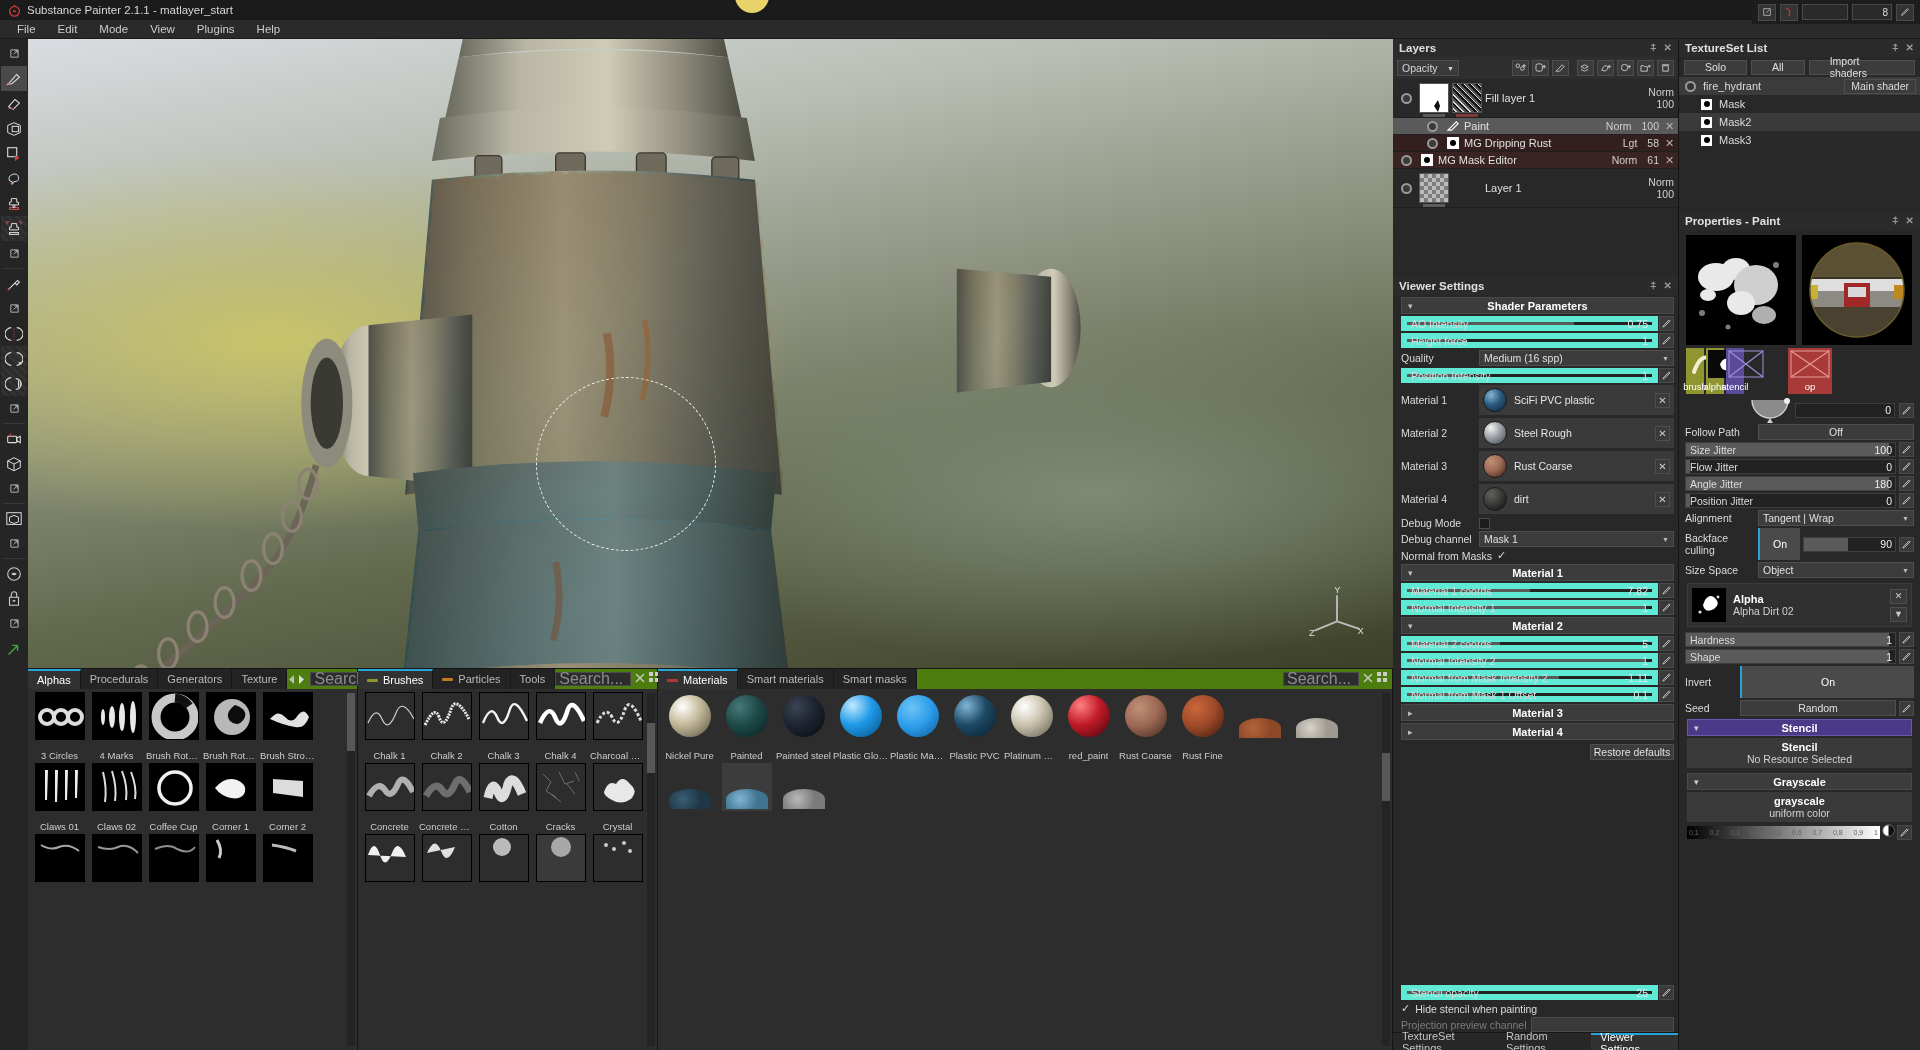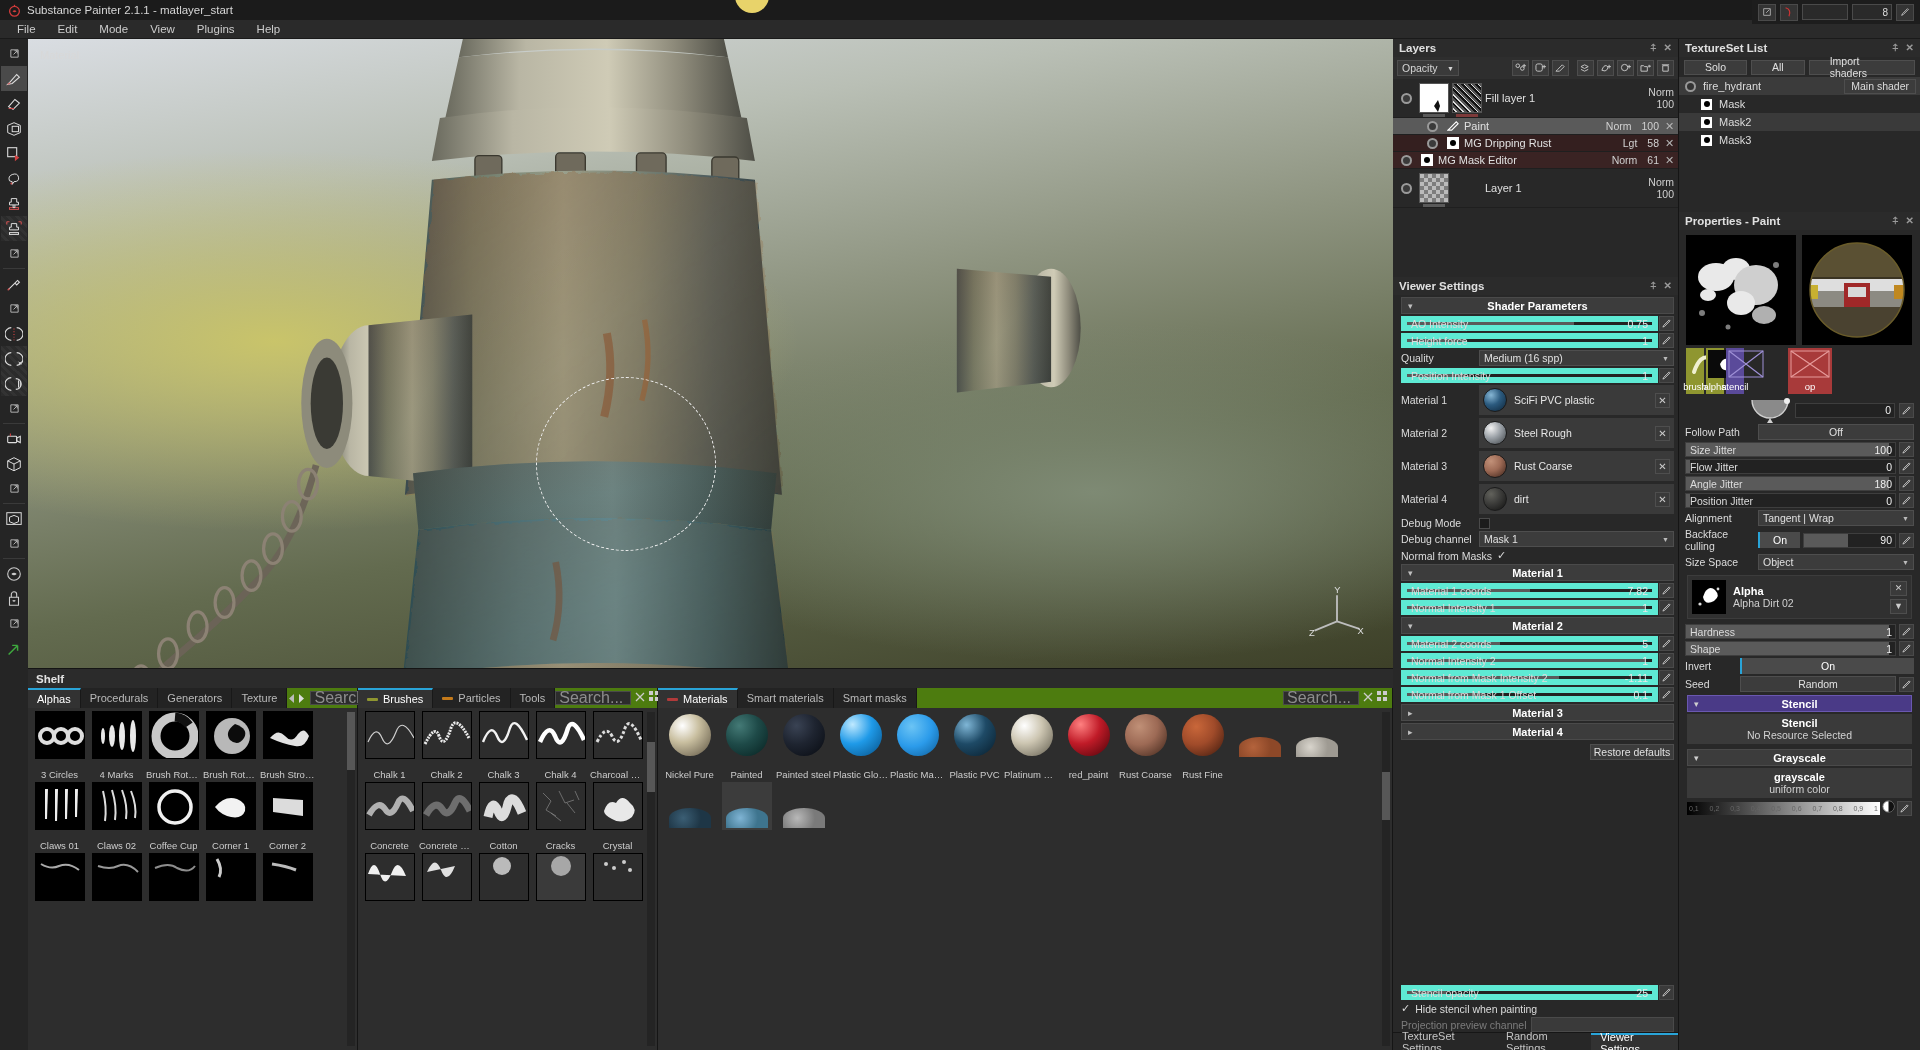--- a/index.html
+++ b/index.html
@@ -188,21 +188,21 @@
   .ptile.brush { background:#8f9630; }
   .ptile.alpha { background:#8f9630; }
   .ptile.stencil { background:#5a4a9a; }
   .ptile.op { background:#a83a3a; width:44px; margin-left:42px;}
   .ptile span { position:relative; z-index:2; padding-bottom:2px;}
   .knob-row { display:flex; align-items:center; padding:2px 6px; gap:4px;}
   .knob { width:40px; height:24px; position:relative;}
   .prop-scroll { flex:1; overflow:hidden; padding:0 6px 0 6px;}
   .prow { display:flex; align-items:center; margin-bottom:2px; gap:3px;}
   .prow .lb { width:70px; font-size:10.5px; color:#dcdcdc;}
-  .onbtn { flex:1; height:16px; background:#4a4a4a; border-left:2px solid #29a4d8; font-size:10.5px;
+  .onbtn { flex:1; height:32px; background:#4a4a4a; border-left:2px solid #29a4d8; font-size:10.5px;
       display:flex; align-items:center; justify-content:center; color:#fff;}
   .pslider { flex:1; height:15px; background:#222; border:1px solid #3e3e3e; display:flex;
       align-items:center; position:relative; font-size:10.5px;}
   .pslider .fill { position:absolute; left:0; top:0; bottom:0; background:#5a5a5a;}
   .pslider .nm { position:relative; padding-left:4px; z-index:2; color:#dcdcdc;}
   .pslider .vl { position:relative; margin-left:auto; padding-right:3px; z-index:2; color:#eee;}
   .alphabox { border:1px solid #3c3c3c; background:#303030; padding:4px; margin:5px 2px;
       display:flex; align-items:center; gap:7px;}
   .alphabox .ab-th { width:34px; height:34px; background:#000; position:relative; overflow:hidden;}
   .alphabox .ab-tx b { display:block; font-size:11px; color:#ffffff;}
@@ -530,21 +530,20 @@
         <path d="M30 40 L30 12" stroke="#bdbdbd" stroke-width="2"></path>
         <path d="M30 40 L54 48" stroke="#bdbdbd" stroke-width="2"></path>
         <path d="M30 40 L6 50" stroke="#bdbdbd" stroke-width="2"></path>
         <text x="27" y="10" fill="#e0e0e0" font-size="10" font-family="Liberation Sans">Y</text>
         <text x="52" y="54" fill="#e0e0e0" font-size="10" font-family="Liberation Sans">X</text>
         <text x="0" y="56" fill="#e0e0e0" font-size="10" font-family="Liberation Sans">Z</text>
       </svg>
     </div>
 
     <div class="shelf">
-      <div class="shelf-title">Shelf</div>
       <div class="shelf-body">
 
         <div class="shelf-col c1">
           <div class="sc-tabs">
             <div class="sc-tab active">
                 <span>Alphas</span>
               </div>
             <div class="sc-tab">
                 <span>Procedurals</span>
               </div>

